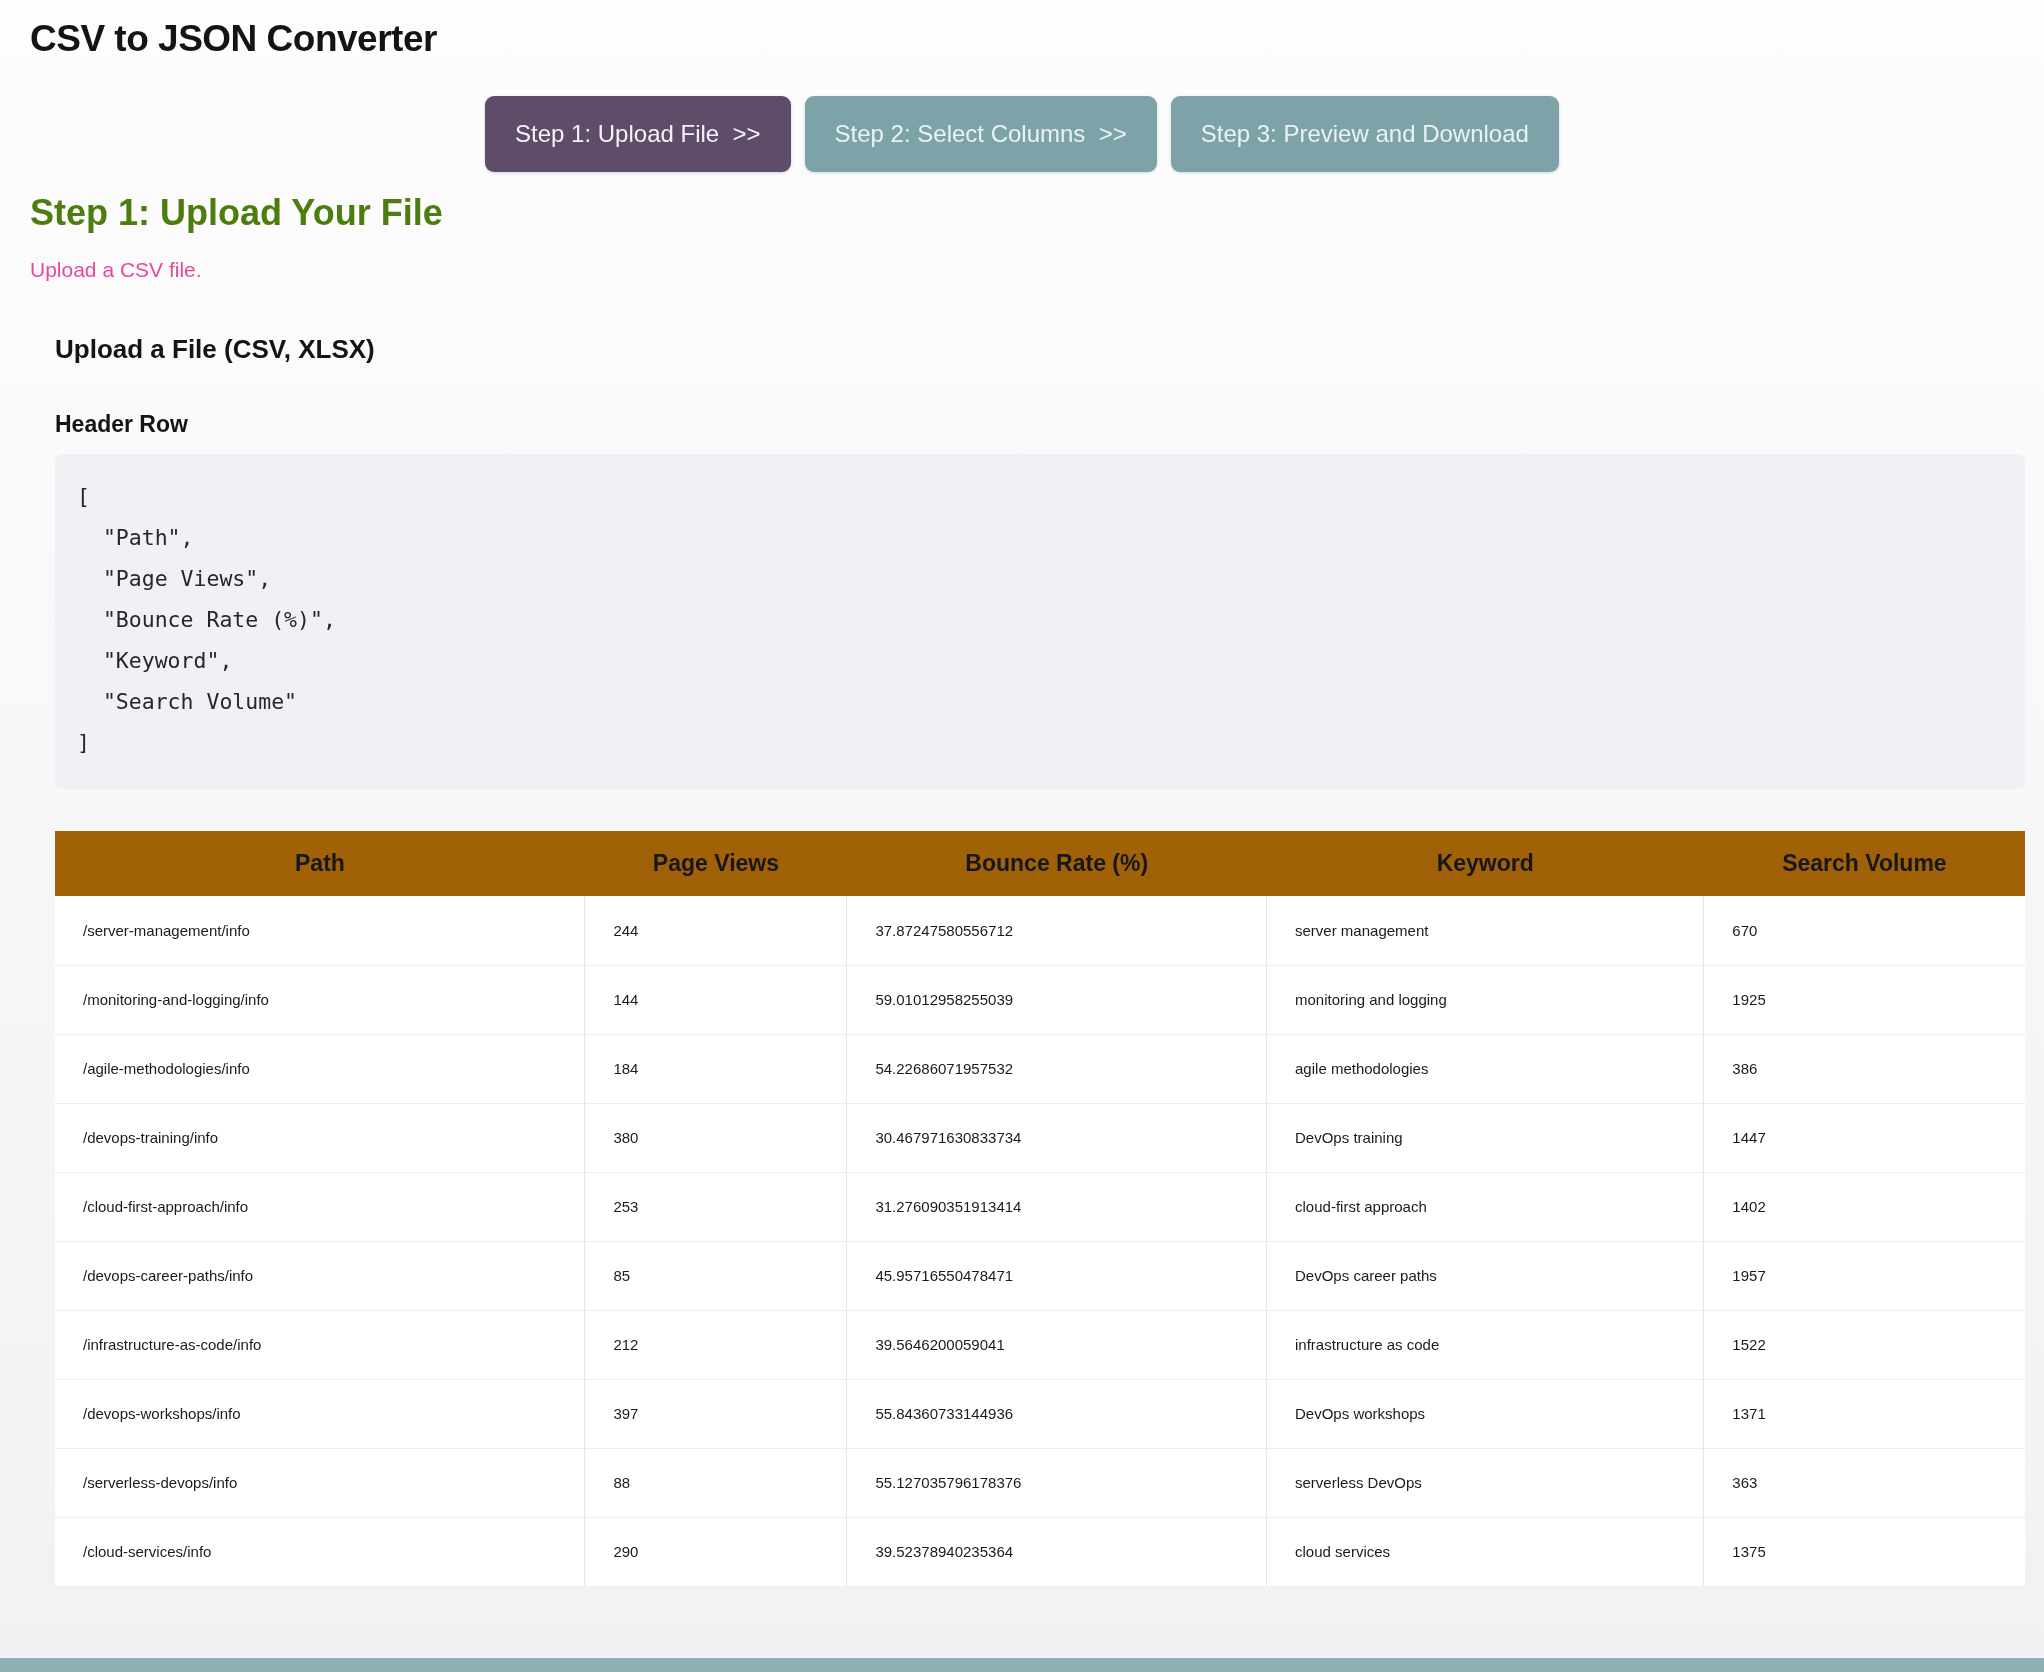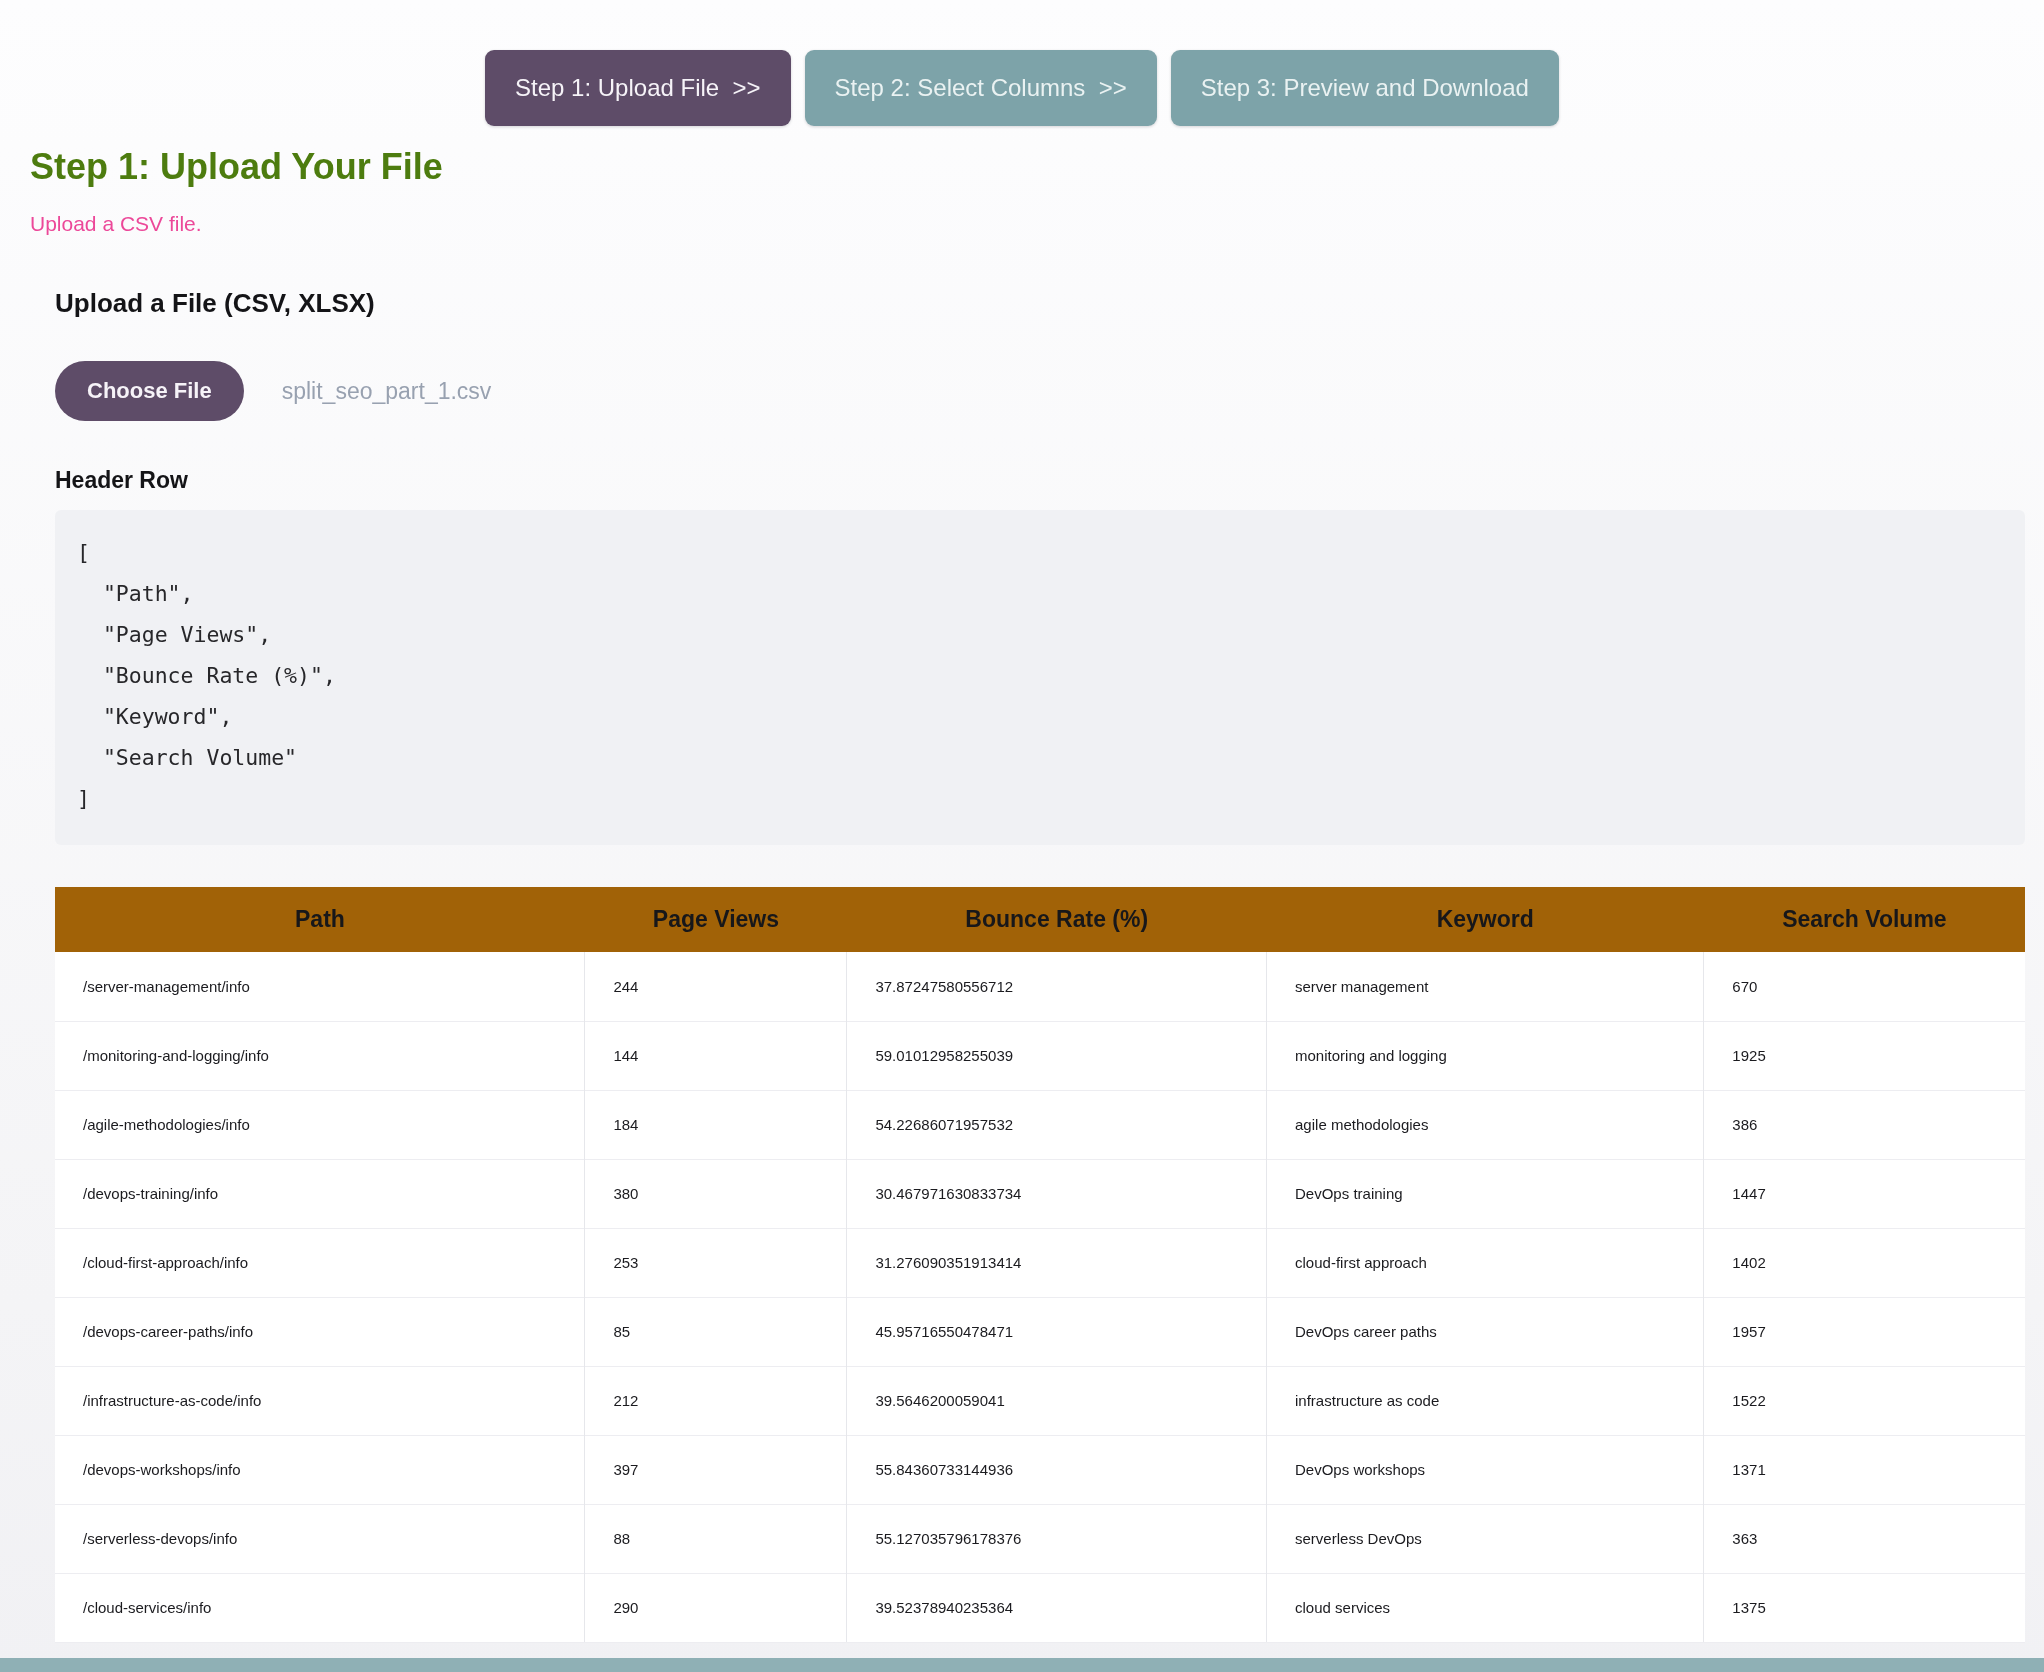--- a/index.html
+++ b/index.html
@@ -141,37 +141,34 @@
     width: 2044px;
     height: 14px;
     background: #8fb0b5;
   }
 </style>
 </head>
 <body>
 
 <div class="page">
 
+  <h1 class="page-title">CSV to JSON Converter</h1>
 
   <div class="steps-row">
     <button class="step-btn active">Step 1: Upload File  &gt;&gt;</button>
     <button class="step-btn inactive">Step 2: Select Columns  &gt;&gt;</button>
     <button class="step-btn inactive">Step 3: Preview and Download</button>
   </div>
 
   <h2 class="section-heading">Step 1: Upload Your File</h2>
   <p class="section-sub">Upload a CSV file.</p>
 
   <div class="uploader">
     <h3 class="upload-label">Upload a File (CSV, XLSX)</h3>
 
-    <div class="file-row">
-      <button class="choose-file-btn">Choose File</button>
-      <span class="file-name">split_seo_part_1.csv</span>
-    </div>
 
     <h4 class="header-row-label">Header Row</h4>
     <pre class="code-block">[
   "Path",
   "Page Views",
   "Bounce Rate (%)",
   "Keyword",
   "Search Volume"
 ]</pre>
 

